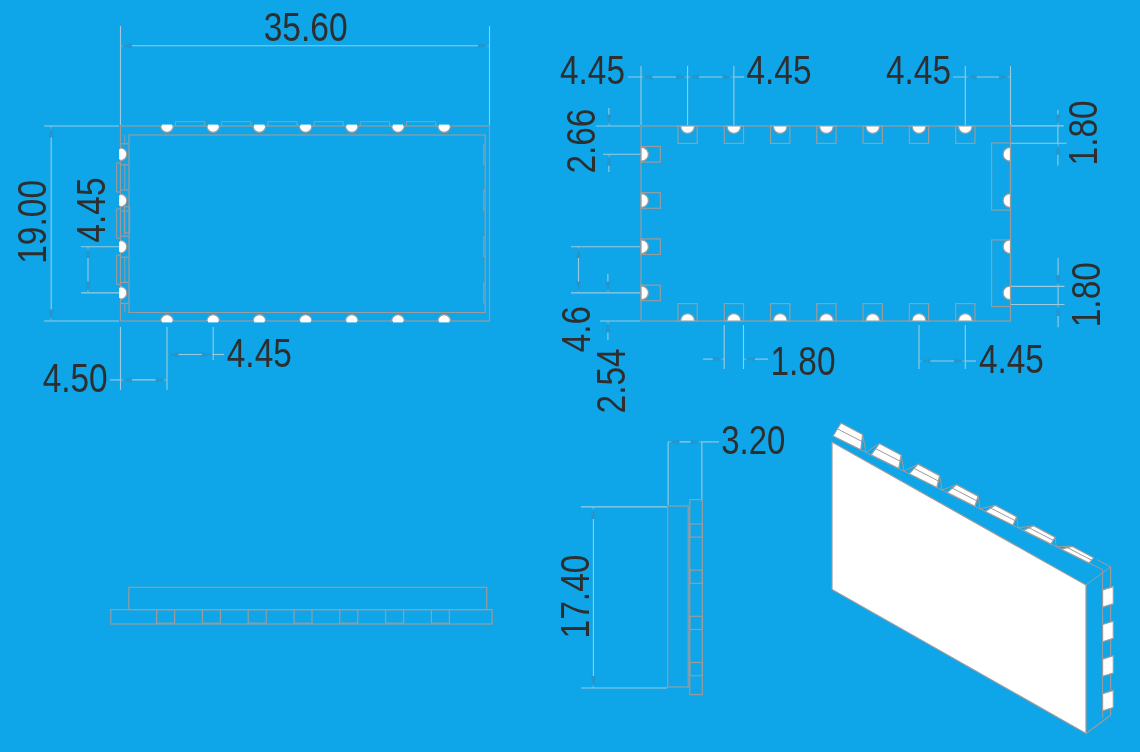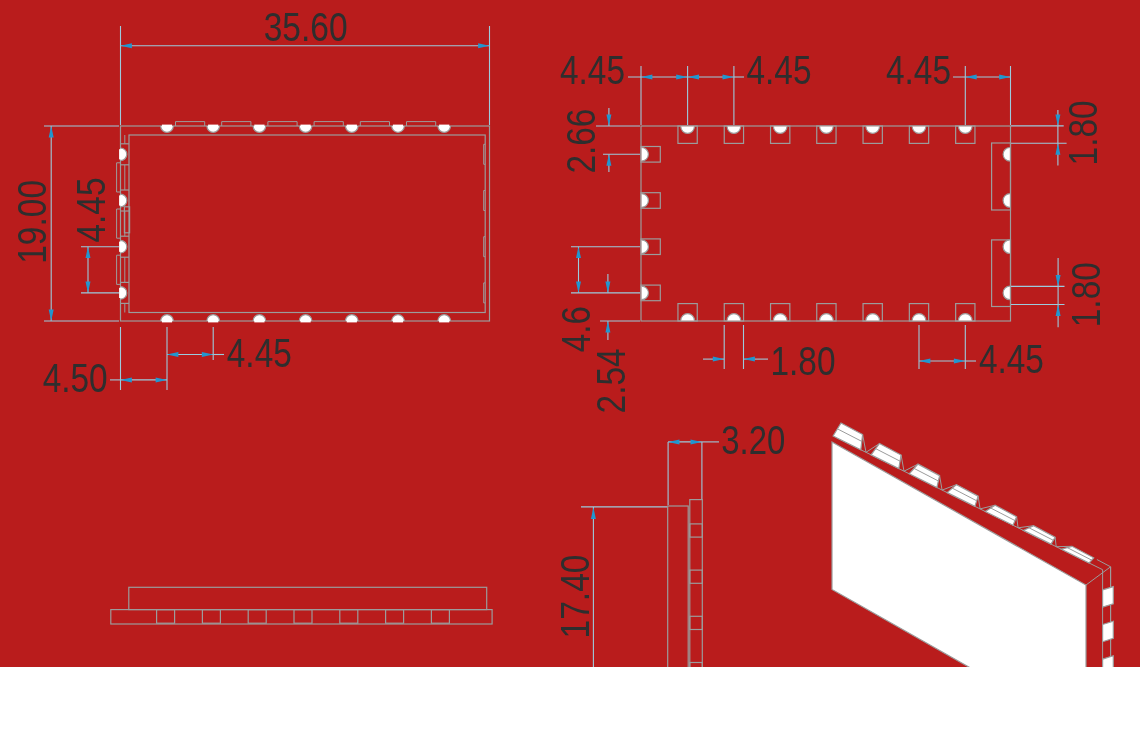--- a/index.html
+++ b/index.html
@@ -1,17 +1,17 @@
 <!DOCTYPE html>
 <html><head>
 <meta charset="utf-8">
 <title>Module dimensions</title>
 <style>
 html,body{margin:0;padding:0;background:#ffffff;}
-#page{width:1140px;height:667px;position:relative;background:#b91c1c;overflow:hidden;}
+#page{width:1140px;height:752px;position:relative;background:#0ea5e9;overflow:hidden;}
 </style>
 </head>
 <body>
 
 <div id="page">
 <svg width="1140" height="752" viewBox="0 0 1140 752" xmlns="http://www.w3.org/2000/svg">
 
 <g>
         <rect x="120.5" y="126" width="369" height="195" fill="none" stroke="#9c9c9c" stroke-width="1.2"></rect>
       </g>

